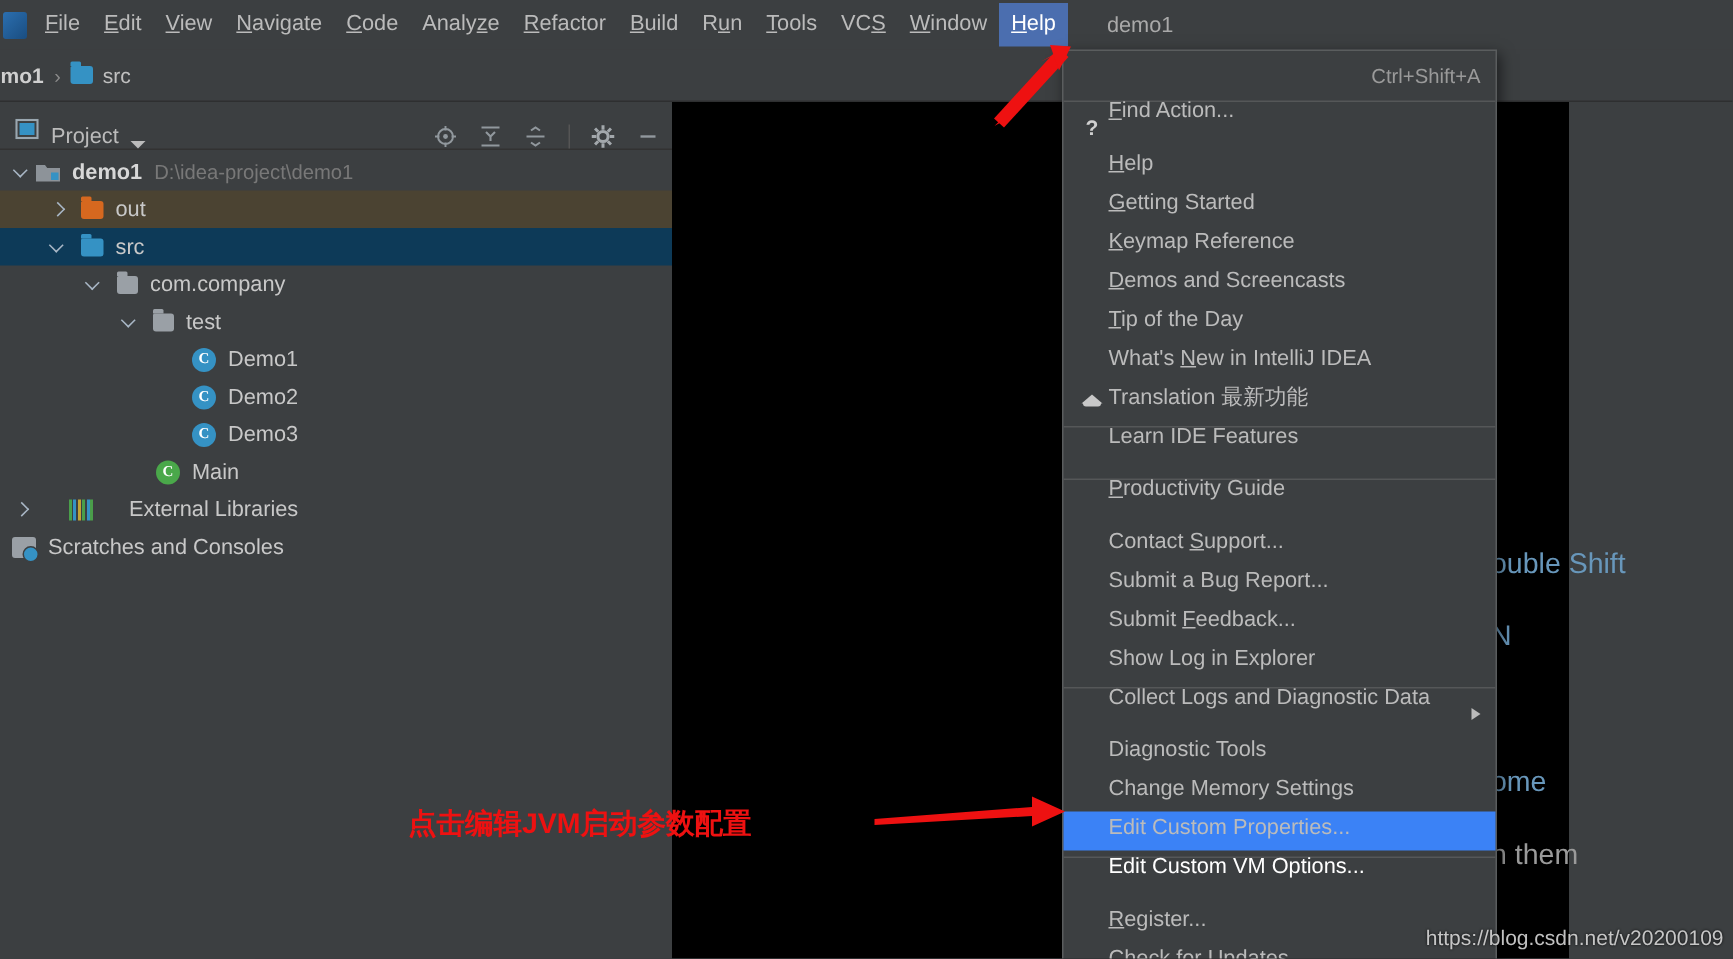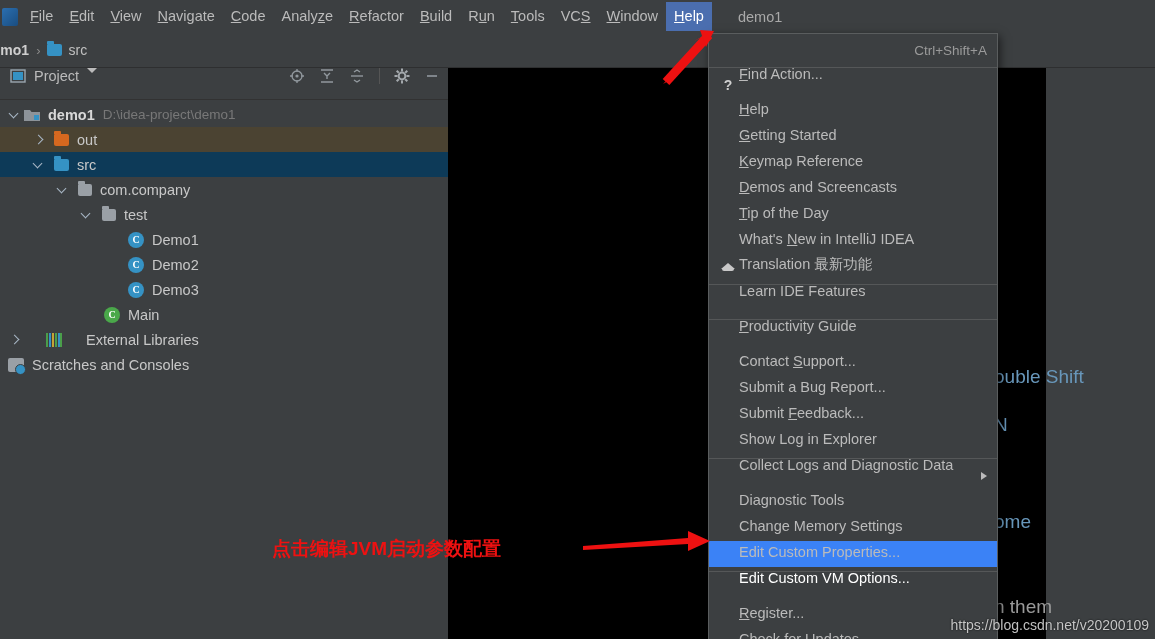--- a/index.html
+++ b/index.html
@@ -53,21 +53,21 @@
   .folder-ico.orange::before { background: #d6681f; }
   .folder-ico.gray { background: #9aa0a6; width: 14px; }
   .folder-ico.gray::before { background: #9aa0a6; }
 
   
   .toolwin {
     position: absolute; left: 0; top: 68px; width: 448px; height: 571px;
     background: #3c3f41;
   }
   .tw-header {
-    height: 32px; display: flex; align-items: flex-start; padding: 0 0 0 10px;
+    height: 32px; display: flex; align-items: flex-end; padding: 0 0 0 10px;
     border-bottom: 1px solid #323232;
   }
   .tw-title { color: #bbbbbb; font-size: 14.5px; margin-left: 8px; }
   .tw-caret {
     margin-left: 8px; width: 0; height: 0;
     border-left: 5px solid transparent; border-right: 5px solid transparent;
     border-top: 5px solid #bbbbbb;
   }
   .tw-icons { margin-left: auto; display: flex; align-items: center; gap: 14px; padding-right: 8px; }
   .tw-ico { width: 16px; height: 16px; opacity: .78; }
@@ -123,21 +123,21 @@
   .tabstrip {
     position: absolute; left: 998px; top: 33px; width: 157px; height: 35px;
     background: #3c3f41; border-bottom: 1px solid #2e2f30;
   }
   .tabstrip::before {
     content:''; position:absolute; left:0; top:0; width:2px; height:35px; background:#4a4d4f;
   }
   .hint {
     position: absolute; color: #6897bb; font-size: 19px; white-space: nowrap;
   }
-  .hint.gray { color: #9a9a9a; margin-top: 36px; }
+  .hint.gray { color: #9a9a9a; }
 
   
   .menu {
     position: absolute; left: 708px; top: 33px; width: 290px;
     background: #3c3f41; border: 1px solid #5a5d5e;
     box-shadow: 2px 3px 9px rgba(0,0,0,.55);
     padding: 3px 0 3px 0;
   }
   .mi {
     height: 26px; display: flex; align-items: center; padding: 0 10px 0 8px;

